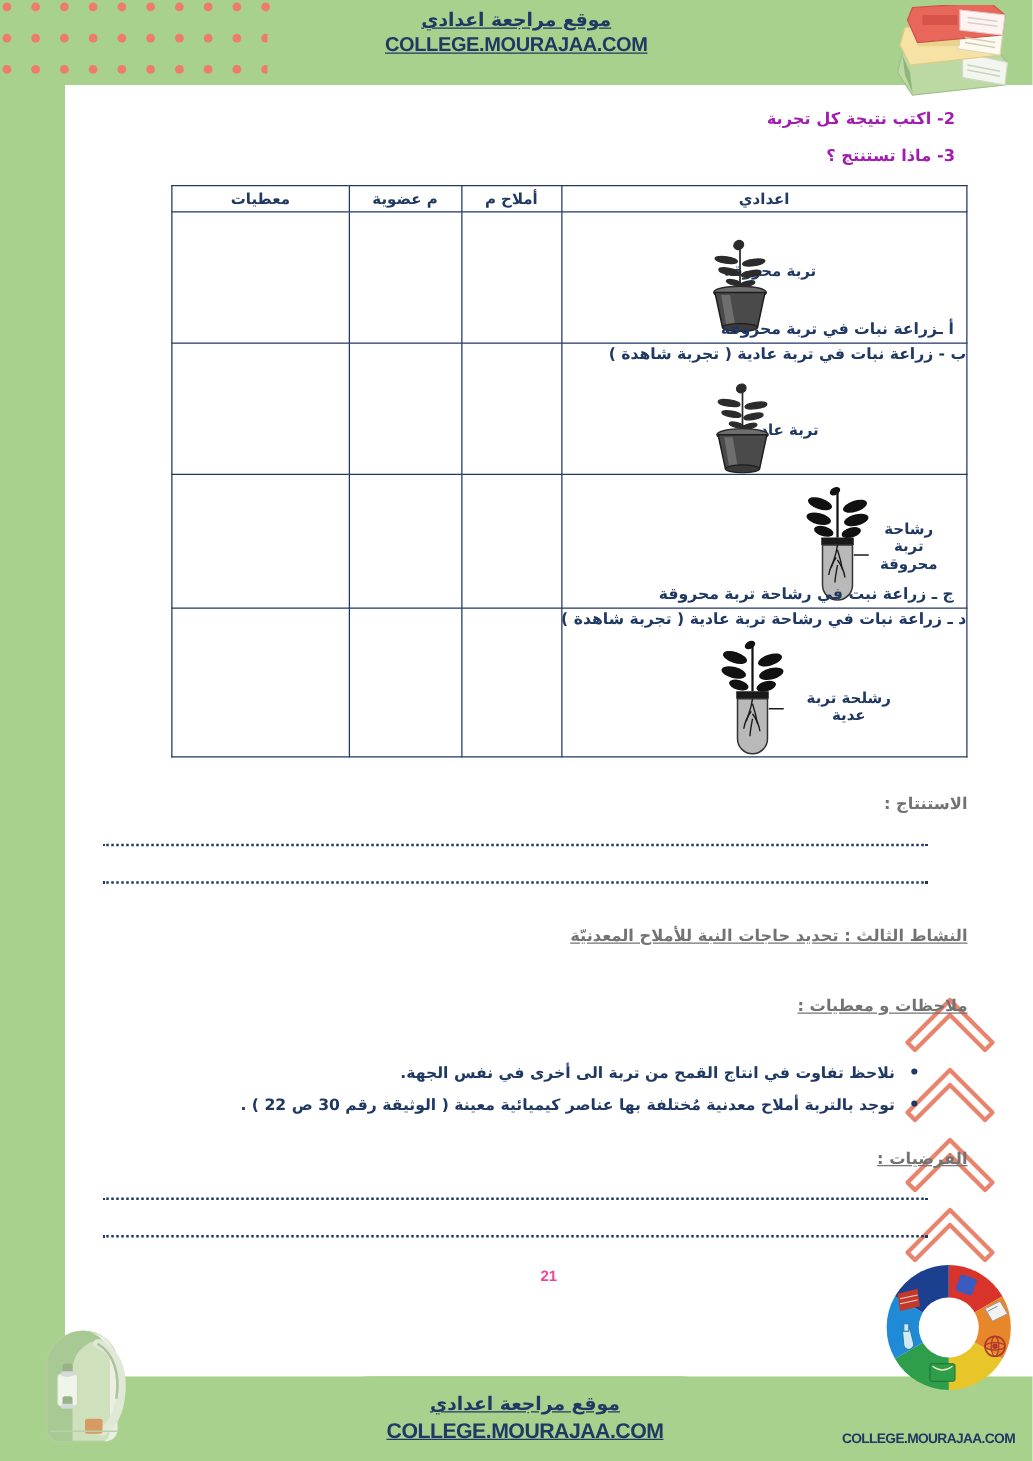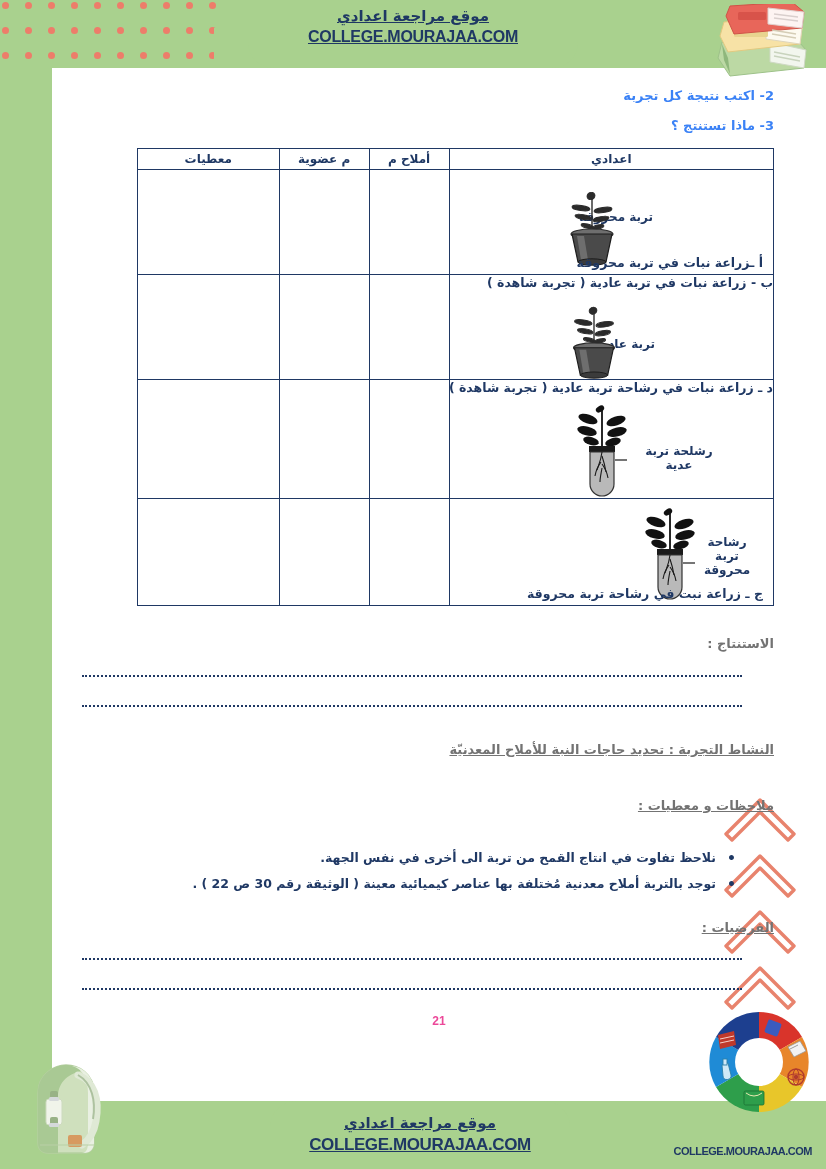--- a/index.html
+++ b/index.html
@@ -189,25 +189,25 @@
   
   .content {
     position: absolute;
     left: 52px; top: 68px;
     width: 774px;
     z-index: 5;
   }
 
   .q-line {
     position: absolute;
-    right: 52px;
+    right: 62px;
     font-family: "DejaVu Sans", sans-serif;
     font-size: 13px;
     font-weight: bold;
-    color: #3b82f6;
+    color: #a21caf;
     white-space: nowrap;
     direction: rtl;
   }
   .q1 { top: 20px; }
   .q2 { top: 50px; }
 
   
   table.exp-table {
     position: absolute;
     right: 52px;
@@ -467,20 +467,52 @@
             <path d="M16 52 L20 76 L27 76 L23 52 Z" fill="#7d7d7d" opacity="0.7"></path>
             <ellipse cx="31" cy="78" rx="14" ry="3.2" fill="#3b3b3b" stroke="#1d1d1d" stroke-width="1"></ellipse>
           </svg>
         </td>
         <td></td>
         <td></td>
         <td></td>
       </tr>
 
       <tr>
+        <td class="exp-cell" style="height:106px">
+          <div class="soil-label" style="right:18px; top:36px; width:56px;">رشاحة تربة محروقة</div>
+          <svg class="fig" style="right:72px; top:6px;" width="62" height="96" viewBox="0 0 62 96">
+            <g fill="#111">
+              <path d="M31 8 C31 20 31 30 31 44" stroke="#111" stroke-width="1.8" fill="none"></path>
+              <ellipse cx="29" cy="7" rx="4.5" ry="3" transform="rotate(-30 29 7)"></ellipse>
+              <ellipse cx="17" cy="17" rx="10" ry="4.5" transform="rotate(18 17 17)"></ellipse>
+              <ellipse cx="45" cy="19" rx="10" ry="4.5" transform="rotate(-18 45 19)"></ellipse>
+              <ellipse cx="16" cy="29" rx="10" ry="4.5" transform="rotate(14 16 29)"></ellipse>
+              <ellipse cx="46" cy="30" rx="10" ry="4.5" transform="rotate(-14 46 30)"></ellipse>
+              <ellipse cx="20" cy="39" rx="8" ry="4" transform="rotate(16 20 39)"></ellipse>
+              <ellipse cx="42" cy="40" rx="8" ry="4" transform="rotate(-16 42 40)"></ellipse>
+            </g>
+            <rect x="18" y="44" width="26" height="6" fill="#1a1a1a"></rect>
+            <path d="M19 50 L19 82 A12 12 0 0 0 43 82 L43 50 Z" fill="#b9b9b9" stroke="#333" stroke-width="1.2"></path>
+            <g stroke="#1a1a1a" stroke-width="1.1" fill="none">
+              <path d="M31 50 C30 58 28 62 26 68"></path>
+              <path d="M31 54 C33 60 34 64 35 70"></path>
+              <path d="M30 60 C27 64 25 68 24 74"></path>
+              <path d="M31 62 C34 66 36 70 37 76"></path>
+              <path d="M31 66 C30 72 29 76 29 80"></path>
+            </g>
+            <line x1="44" y1="58" x2="56" y2="58" stroke="#1a1a1a" stroke-width="1.2"></line>
+          </svg>
+          <div class="exp-caption bottom">ج ـ زراعة نبت في رشاحة تربة محروقة</div>
+        </td>
+        <td></td>
+        <td></td>
+        <td></td>
+      </tr>
+
+      <tr>
         <td class="exp-cell" style="height:118px">
           <div class="exp-caption top">د ـ زراعة نبات في رشاحة تربة عادية ( تجربة شاهدة  )</div>
           <div class="soil-label" style="right:48px; top:64px; width:92px;">رشلحة تربة عدية</div>
           <svg class="fig" style="right:140px; top:22px;" width="62" height="96" viewBox="0 0 62 96">
             <g fill="#111">
               <path d="M31 8 C31 20 31 30 31 44" stroke="#111" stroke-width="1.8" fill="none"></path>
               <ellipse cx="29" cy="7" rx="4.5" ry="3" transform="rotate(-30 29 7)"></ellipse>
               <ellipse cx="17" cy="17" rx="10" ry="4.5" transform="rotate(18 17 17)"></ellipse>
               <ellipse cx="45" cy="19" rx="10" ry="4.5" transform="rotate(-18 45 19)"></ellipse>
               <ellipse cx="16" cy="29" rx="10" ry="4.5" transform="rotate(14 16 29)"></ellipse>
@@ -497,60 +529,28 @@
               <path d="M31 62 C34 66 36 70 37 76"></path>
               <path d="M31 66 C30 72 29 76 29 80"></path>
             </g>
             <line x1="44" y1="58" x2="56" y2="58" stroke="#1a1a1a" stroke-width="1.2"></line>
           </svg>
         </td>
         <td></td>
         <td></td>
         <td></td>
       </tr>
-
-      <tr>
-        <td class="exp-cell" style="height:106px">
-          <div class="soil-label" style="right:18px; top:36px; width:56px;">رشاحة تربة محروقة</div>
-          <svg class="fig" style="right:72px; top:6px;" width="62" height="96" viewBox="0 0 62 96">
-            <g fill="#111">
-              <path d="M31 8 C31 20 31 30 31 44" stroke="#111" stroke-width="1.8" fill="none"></path>
-              <ellipse cx="29" cy="7" rx="4.5" ry="3" transform="rotate(-30 29 7)"></ellipse>
-              <ellipse cx="17" cy="17" rx="10" ry="4.5" transform="rotate(18 17 17)"></ellipse>
-              <ellipse cx="45" cy="19" rx="10" ry="4.5" transform="rotate(-18 45 19)"></ellipse>
-              <ellipse cx="16" cy="29" rx="10" ry="4.5" transform="rotate(14 16 29)"></ellipse>
-              <ellipse cx="46" cy="30" rx="10" ry="4.5" transform="rotate(-14 46 30)"></ellipse>
-              <ellipse cx="20" cy="39" rx="8" ry="4" transform="rotate(16 20 39)"></ellipse>
-              <ellipse cx="42" cy="40" rx="8" ry="4" transform="rotate(-16 42 40)"></ellipse>
-            </g>
-            <rect x="18" y="44" width="26" height="6" fill="#1a1a1a"></rect>
-            <path d="M19 50 L19 82 A12 12 0 0 0 43 82 L43 50 Z" fill="#b9b9b9" stroke="#333" stroke-width="1.2"></path>
-            <g stroke="#1a1a1a" stroke-width="1.1" fill="none">
-              <path d="M31 50 C30 58 28 62 26 68"></path>
-              <path d="M31 54 C33 60 34 64 35 70"></path>
-              <path d="M30 60 C27 64 25 68 24 74"></path>
-              <path d="M31 62 C34 66 36 70 37 76"></path>
-              <path d="M31 66 C30 72 29 76 29 80"></path>
-            </g>
-            <line x1="44" y1="58" x2="56" y2="58" stroke="#1a1a1a" stroke-width="1.2"></line>
-          </svg>
-          <div class="exp-caption bottom">ج ـ زراعة نبت في رشاحة تربة محروقة</div>
-        </td>
-        <td></td>
-        <td></td>
-        <td></td>
-      </tr>
     </tbody>
   </table>
 
   <div class="section-label" style="top:568px;">الاستنتاج :</div>
   <div class="dotline" style="top:607px;"></div>
   <div class="dotline" style="top:637px;"></div>
 
-  <div class="section-label underlined" style="top:674px;">النشاط التجربة   :  تحديد حاجات النبة للأملاح المعدنيّة</div>
+  <div class="section-label underlined" style="top:674px;">النشاط الثالث   :  تحديد حاجات النبة للأملاح المعدنيّة</div>
   <div class="section-label underlined" style="top:730px;">ملاحظات و معطيات :</div>
 
   <ul class="bullet-list" style="top:777px;margin-left:16px;">
     <li>نلاحظ  تفاوت في انتاج القمح من تربة الى أخرى في نفس الجهة.</li>
     <li>توجد بالتربة أملاح معدنية مُختلفة بها عناصر كيميائية معينة ( الوثيقة رقم 30 ص  22  ) .</li>
   </ul>
 
   <div class="section-label underlined" style="top:852px;">الفرضيات :</div>
   <div class="dotline" style="top:890px;"></div>
   <div class="dotline" style="top:920px;"></div>

